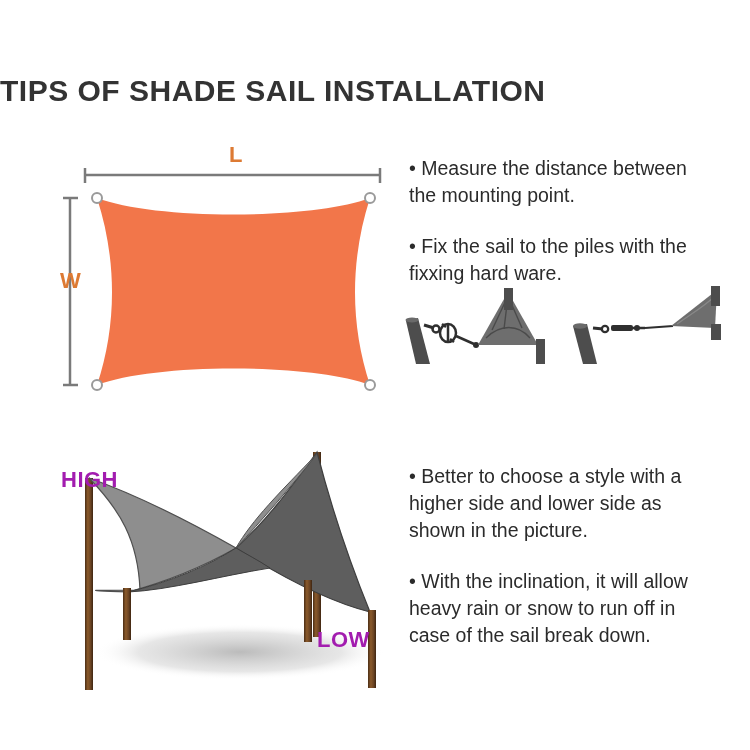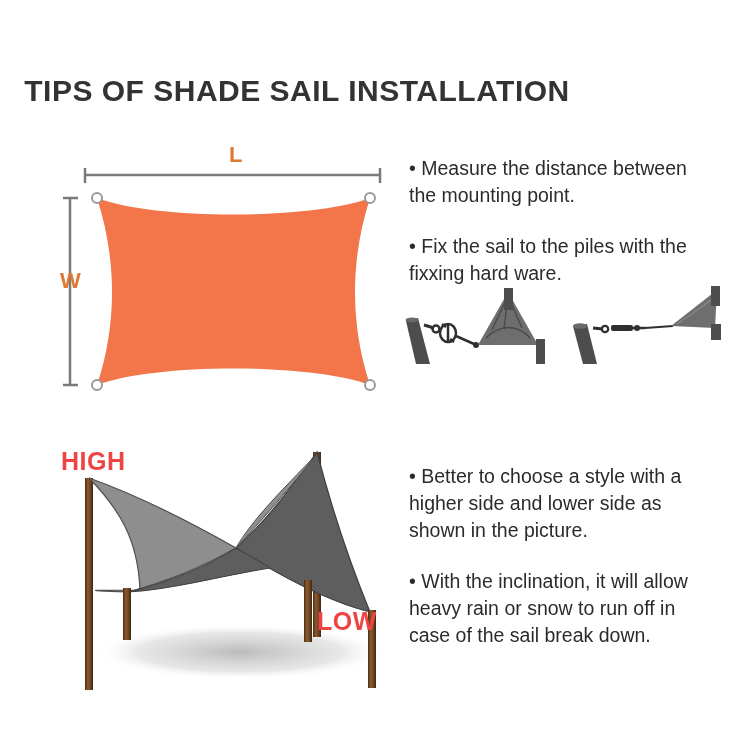--- a/index.html
+++ b/index.html
@@ -15,21 +15,20 @@
     overflow: hidden;
     font-family: "Liberation Sans", sans-serif;
   }
 
   
   #title {
     position: absolute;
     left: 0;
     top: 74px;
     width: 594px;
-    text-align: center;
     font-family: "Liberation Sans", sans-serif;
     font-weight: bold;
     font-size: 30px;
     letter-spacing: 0.5px;
     color: #333333;
     white-space: nowrap;
   }
 
   
   .panel { position: absolute; }
@@ -67,23 +66,24 @@
   #hardware-left  { left: 400px; top: 284px; }
   #hardware-right { left: 565px; top: 284px; }
 
   
   #sail-scene-panel { left: 40px; top: 440px; width: 375px; height: 260px; }
 
   .hl-label {
     position: absolute;
     font-family: "Liberation Sans", sans-serif;
     font-weight: bold;
-    font-size: 25px;
-    color: #ef4444;
+    font-size: 22px;
+    color: #a21caf;
     letter-spacing: 0.5px;
+    margin-top: 20px;
   }
   #label-high { left: 21px; top: 7px; }
   #label-low  { left: 277px; top: 167px; text-align: right; }
 </style>
 </head>
 <body>
 
 <div id="page">
 
   <div id="title">TIPS OF SHADE SAIL INSTALLATION</div>

